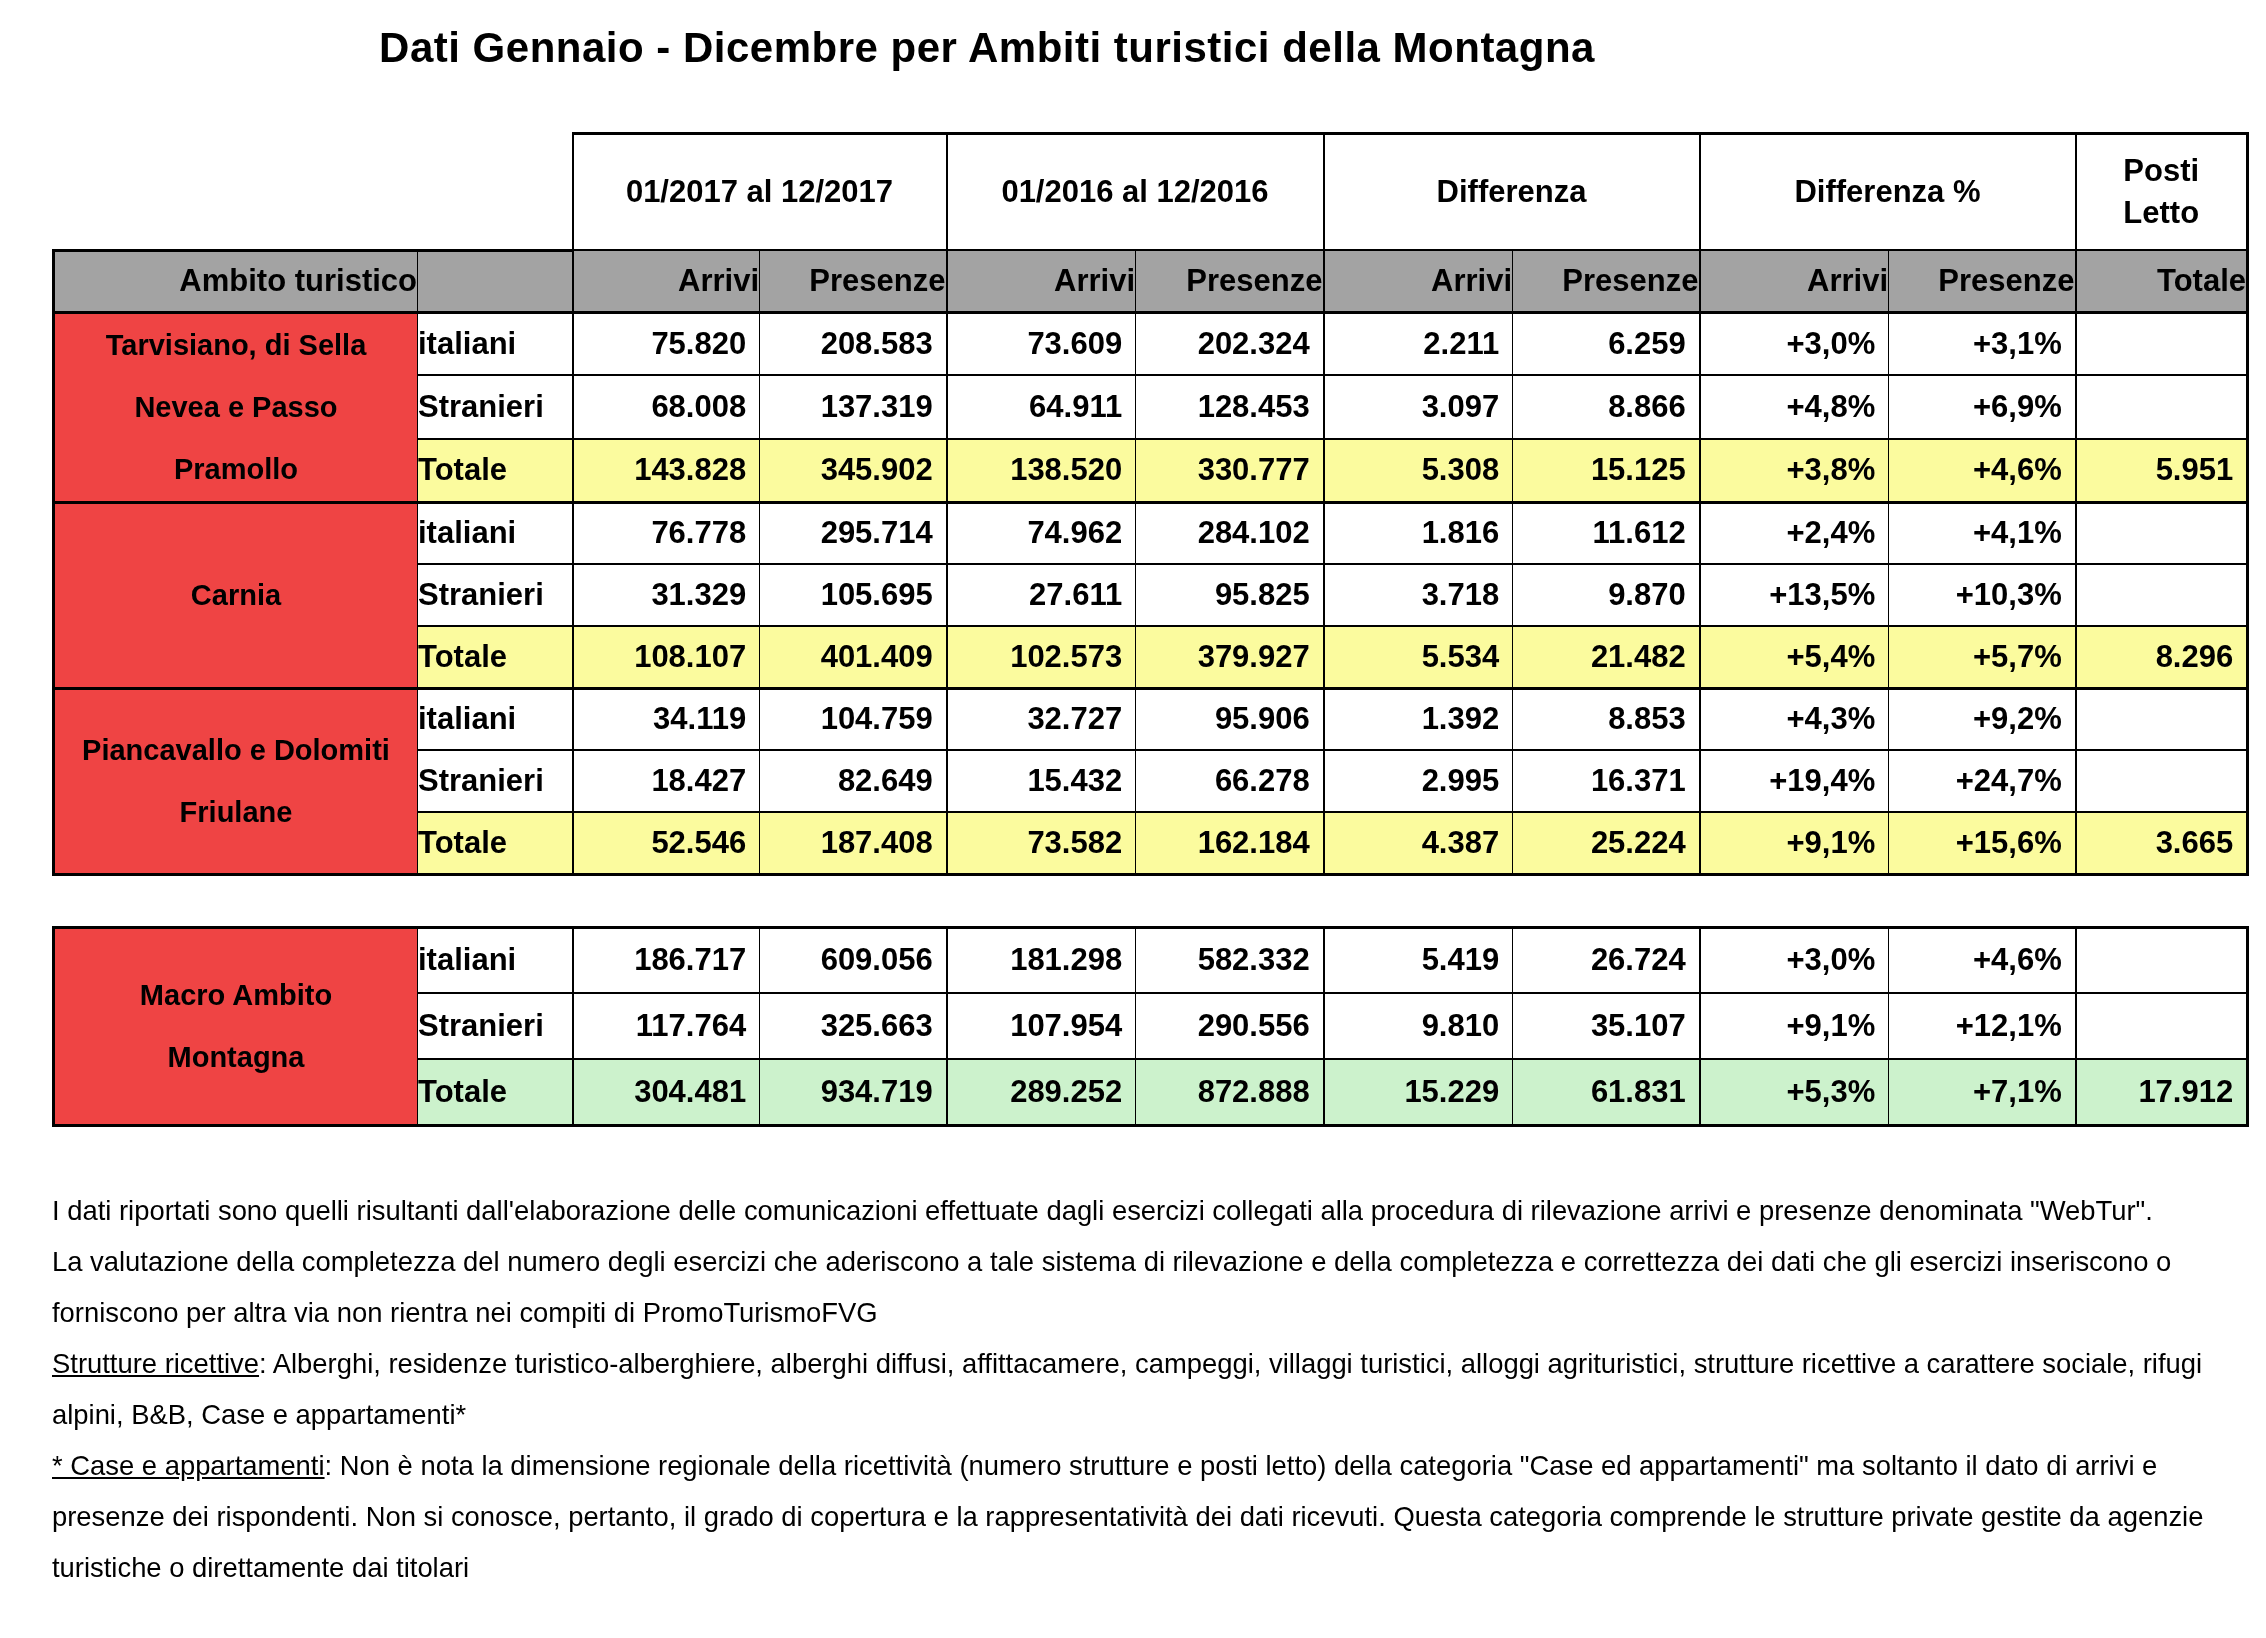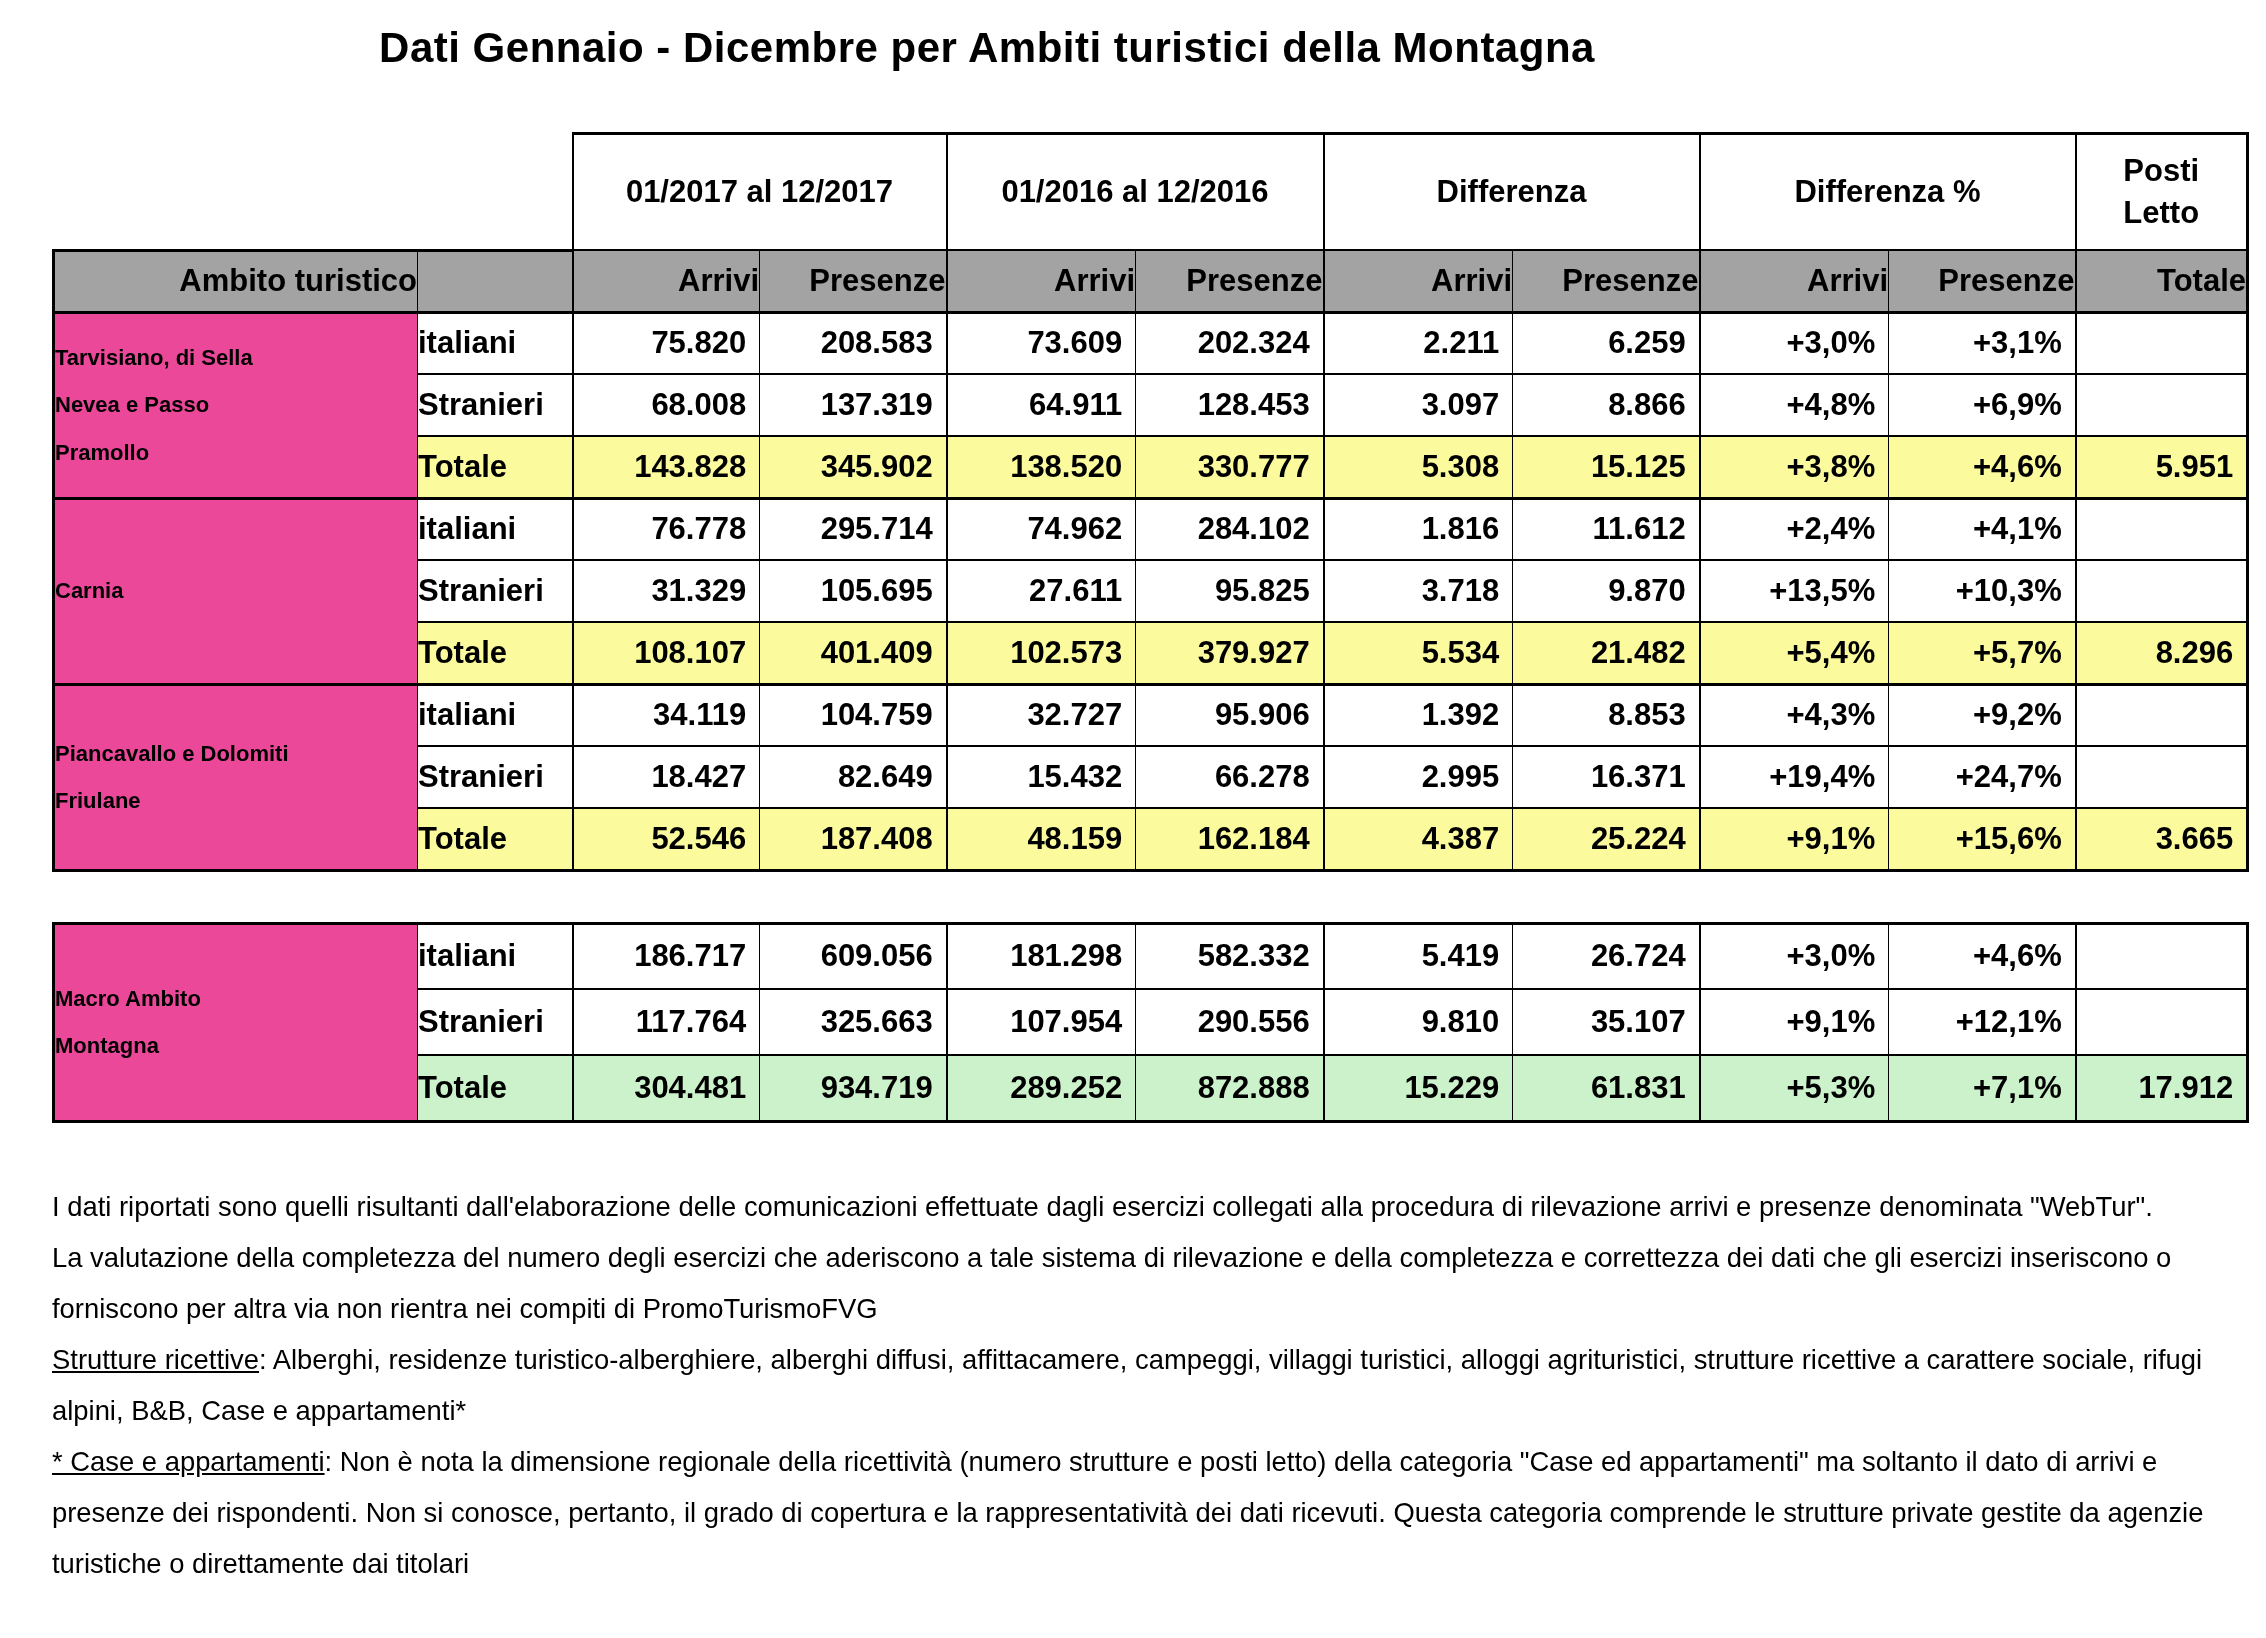--- a/index.html
+++ b/index.html
@@ -14,21 +14,21 @@
   #main-table{margin-top:60px}
   td,th{
     border:1.8px solid #000;border-top-width:2.7px;border-bottom-width:2.7px;
     font-size:31px;font-weight:bold;padding:0;overflow:hidden;vertical-align:middle;
   }
   th.h1{height:114px;text-align:center;background:#fff}
   .posti-h{white-space:pre-line;line-height:1.35}
   th.h2{height:59px;background:#a3a3a3;text-align:right}
   tr.body-row{height:62px}
   #macro-table tr.body-row{height:66px}
-  td.name{text-align:left;background:#ec4899;font-size:22px;line-height:2.15;white-space:pre-line}
+  td.name{text-align:center;background:#ef4444;font-size:29px;line-height:2.15;white-space:pre-line}
   td.cat{}
   td.num{text-align:right;padding-right:12.8px}
   .ghost{border:none;background:#fff}
   .total-yellow{background:#FBFB9E}
   .total-green{background:#CCF2CC}
   .name-green{background:#CCF2CC}
   .gb{border-left-width:2.7px}
   .bl4{border-left-width:3.7px}
   .br4{border-right-width:3.7px}
   .bt4{border-top-width:3.7px}
@@ -182,21 +182,21 @@
         <td class="num gb">2.995</td>
         <td class="num">16.371</td>
         <td class="num gb">+19,4%</td>
         <td class="num">+24,7%</td>
         <td class="num gb br4"></td>
       </tr>
       <tr class="body-row">
         <td class="cat total-yellow bb4">Totale</td>
         <td class="num gb total-yellow bb4">52.546</td>
         <td class="num total-yellow bb4">187.408</td>
-        <td class="num gb total-yellow bb4">48.159</td>
+        <td class="num gb total-yellow bb4">73.582</td>
         <td class="num total-yellow bb4">162.184</td>
         <td class="num gb total-yellow bb4">4.387</td>
         <td class="num total-yellow bb4">25.224</td>
         <td class="num gb total-yellow bb4">+9,1%</td>
         <td class="num total-yellow bb4">+15,6%</td>
         <td class="num gb br4 total-yellow bb4">3.665</td>
       </tr>
     </tbody>
 </table>
 

